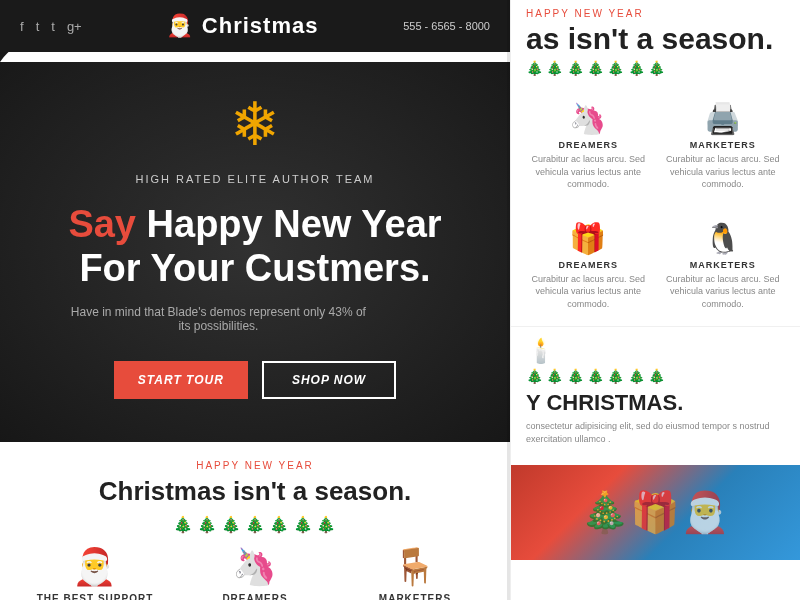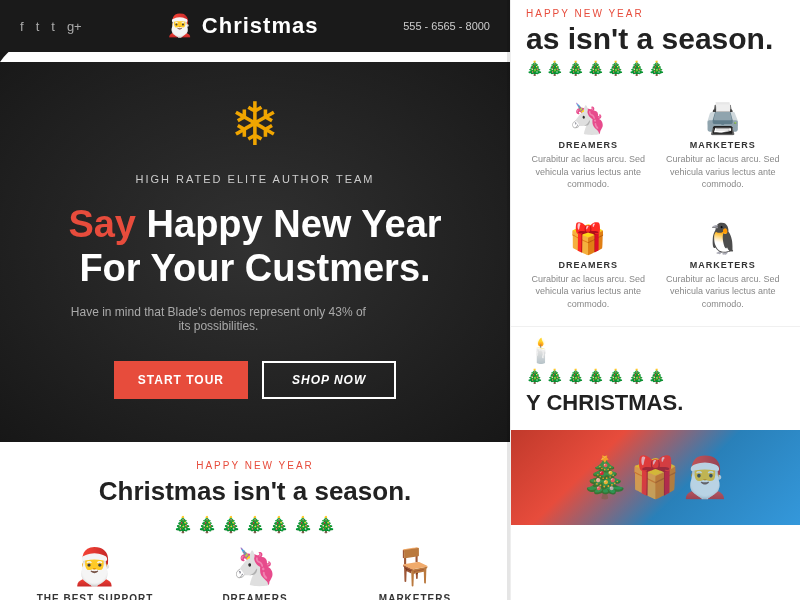--- a/index.html
+++ b/index.html
@@ -114,20 +114,21 @@
     .btn-start {
       background: #e74c3c;
       color: #fff;
       border: none;
       padding: 12px 24px;
       font-size: 12px;
       font-weight: bold;
       letter-spacing: 1px;
       text-transform: uppercase;
       cursor: pointer;
+      font-style: italic;
     }
     .btn-shop {
       background: transparent;
       color: #fff;
       border: 2px solid #fff;
       padding: 10px 28px;
       font-size: 12px;
       font-weight: bold;
       letter-spacing: 1px;
       text-transform: uppercase;
@@ -433,20 +434,21 @@
     <div class="merry-trees">
       <span class="right-tree">🎄</span>
       <span class="right-tree">🎄</span>
       <span class="right-tree">🎄</span>
       <span class="right-tree">🎄</span>
       <span class="right-tree">🎄</span>
       <span class="right-tree">🎄</span>
       <span class="right-tree">🎄</span>
     </div>
     <div class="merry-title">Y CHRISTMAS.</div>
+    <div class="merry-desc">consectetur adipisicing elit, sed do eiusmod tempor s nostrud exercitation ullamco .</div>
   </div>
 
   <div class="right-photo">
     <span class="photo-placeholder">🎄🎁🎅</span>
   </div>
 
 </div>
 
 <div class="overlap-divider"></div>
 

